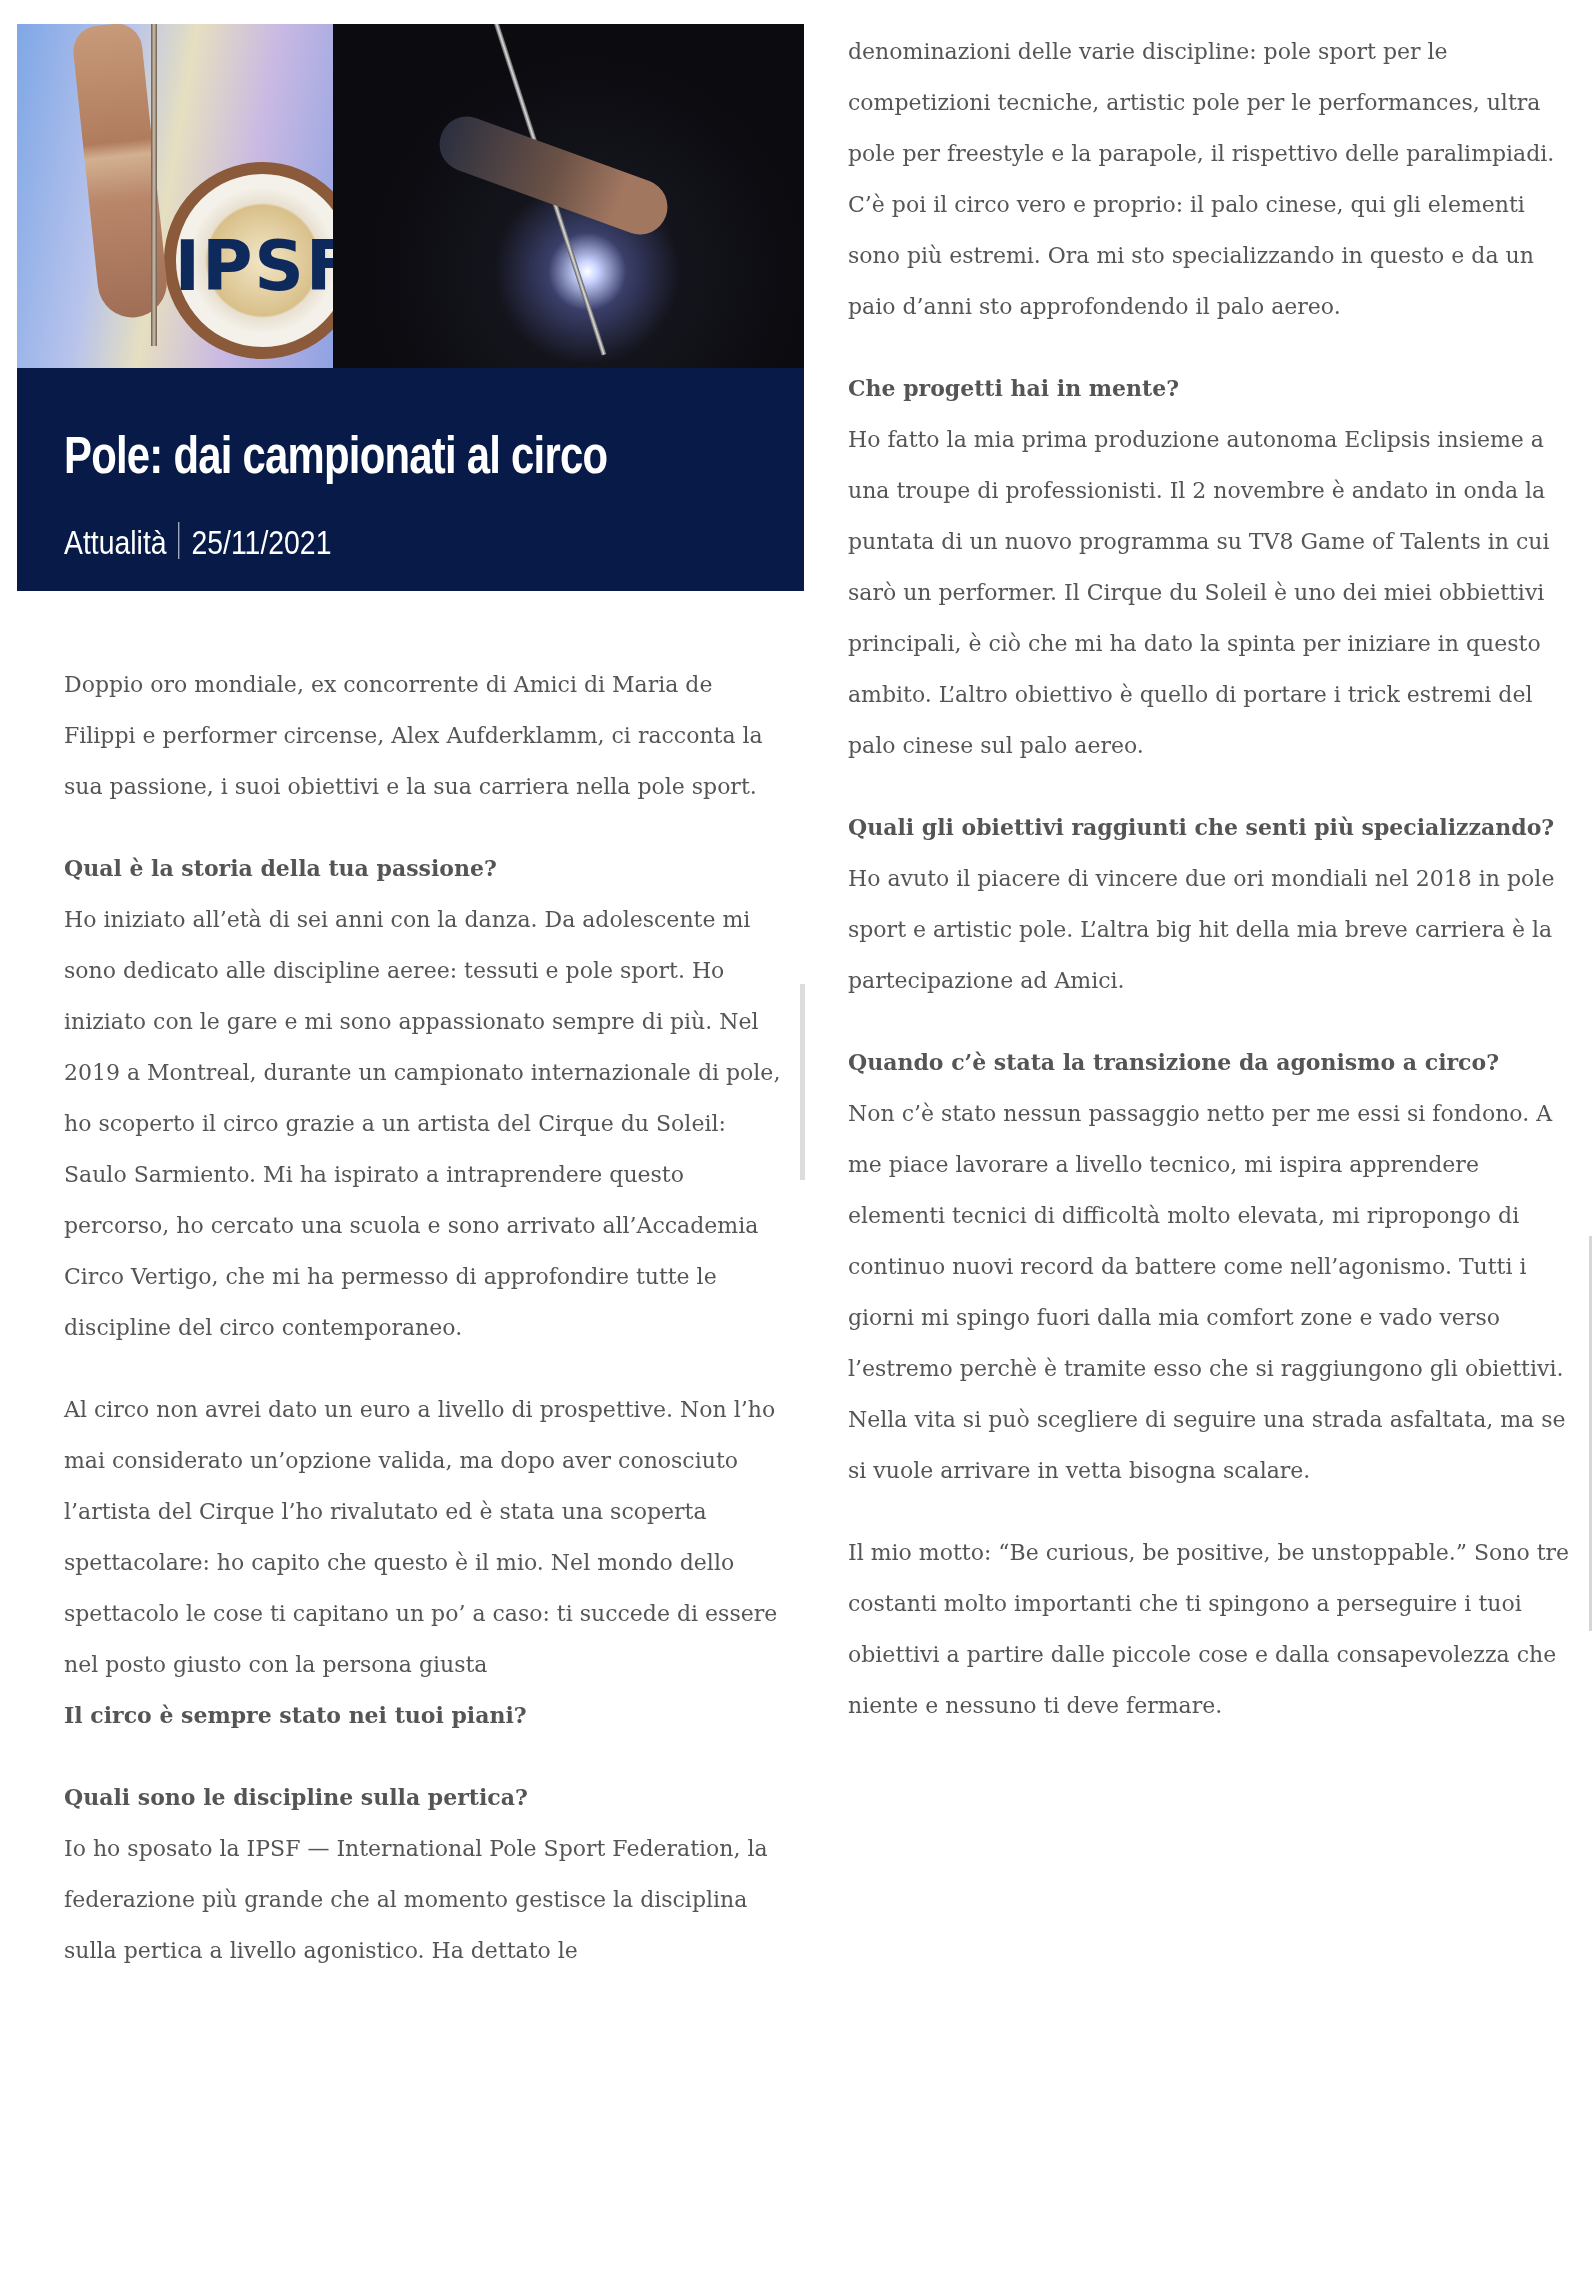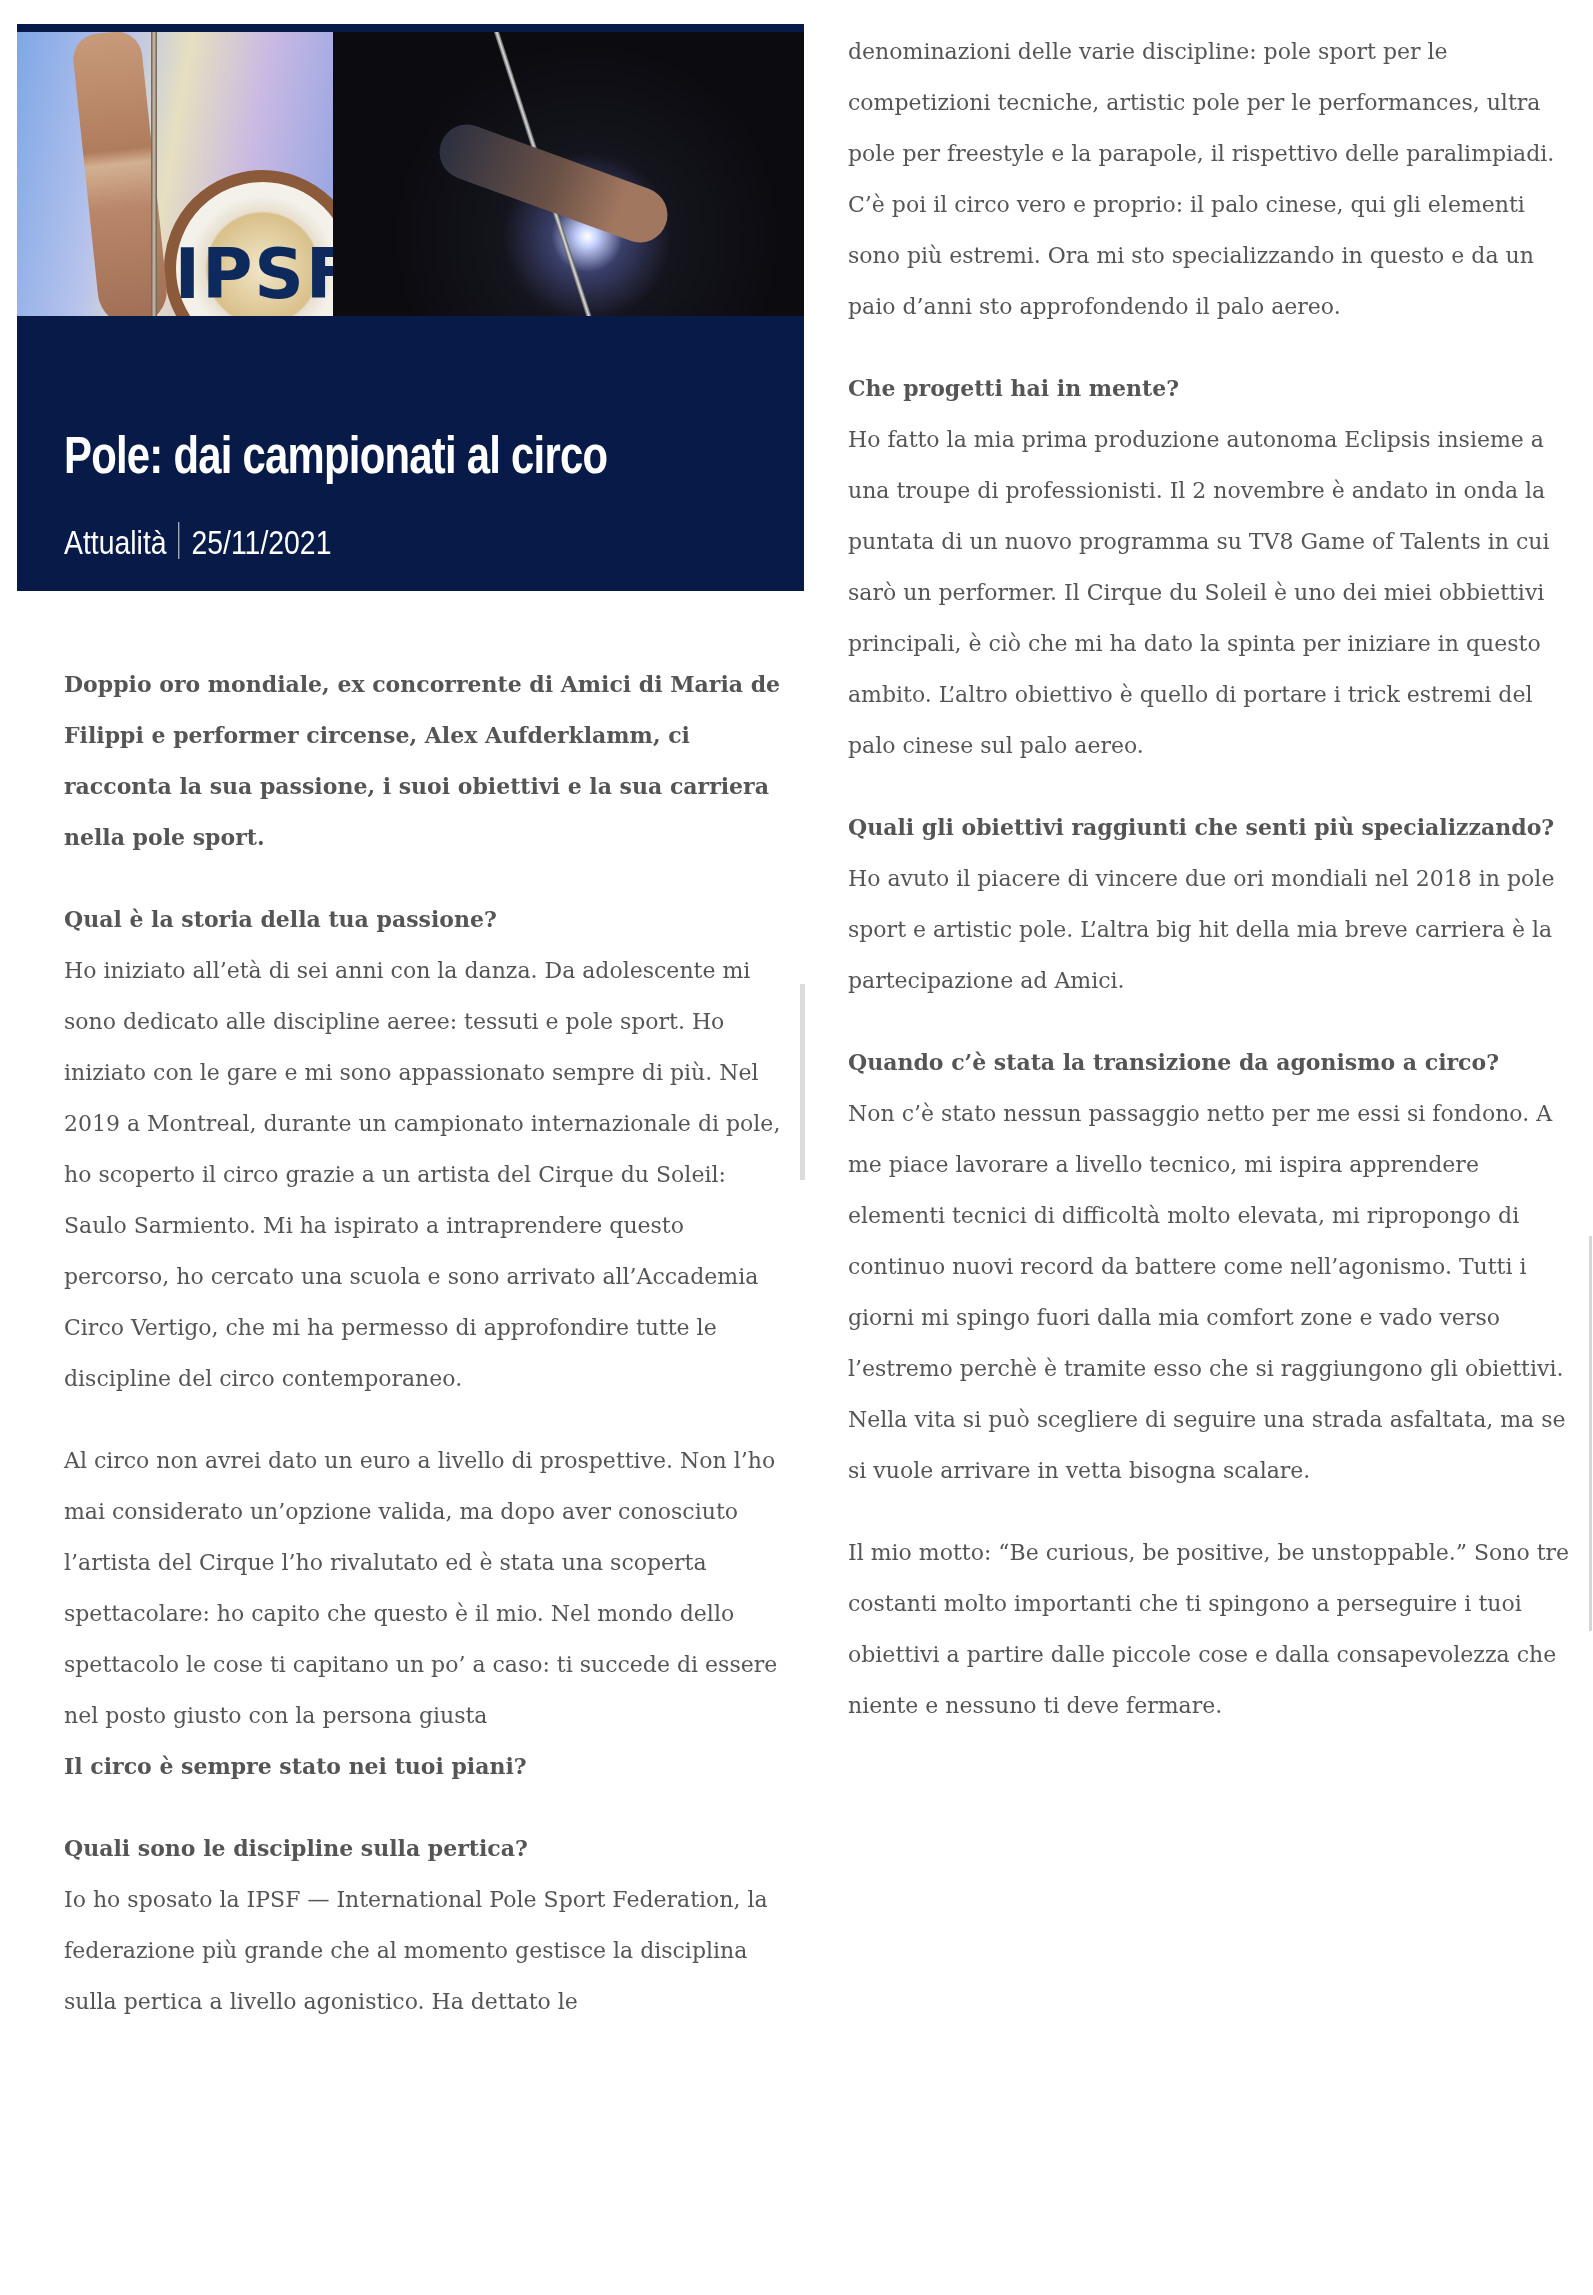--- a/index.html
+++ b/index.html
@@ -7,21 +7,21 @@
     width:1594px; height:2564px; position:relative; overflow:hidden;
     background:#ffffff;
     font-family:"DejaVu Serif", "Liberation Serif", serif;
     color:#555555;
   }
   .banner {
     position:absolute; left:16.5px; top:24px; width:787px; height:567px;
     background:#071a48;
   }
   .photo {
-    position:absolute; left:0; top:8px; height:284px; overflow:hidden;
+    position:absolute; left:0; top:0; height:344px; overflow:hidden;
   }
   .photo-left {
     left:0; width:316px;
     background:linear-gradient(100deg,#7fa7e6 0%,#b7c3ec 30%,#e6dfc0 48%,#c9b9e3 70%,#8fa2e2 100%);
   }
   .photo-right {
     left:316px; width:471px;
     background:radial-gradient(circle at 54% 72%, #ffffff 0%, #c9d3ff 3%, #3a3f6a 11%, #14141c 26%, #0b0b10 60%);
   }
   .pole { position:absolute; background:linear-gradient(90deg,#6b5a4a,#cdbfad,#6b5a4a); }
@@ -58,21 +58,21 @@
     transform:scaleX(0.86); transform-origin:left center; white-space:nowrap;
   }
   .meta .sep { display:inline-block; width:1.4px; height:37px; background:#ffffff; margin:0 13.8px; vertical-align:-5.5px; }
 
   .col { position:absolute; }
   .col-left { left:64px; top:659px; width:725px; }
   .col-right { left:848px; top:26px; width:730px; }
   .para { font-size:22px; line-height:51px; margin:0; white-space:pre-line; }
   .block { margin-bottom:31px; }
   .q { font-weight:bold; }
-  .lead { font-weight:bold; }
+  .lead { font-weight:normal; }
 
   .scroll-line { position:absolute; background:#dcdcdc; }
   .scroll-left { left:800px; top:984px; width:4.6px; height:196px; }
   .scroll-right { left:1589px; top:1236px; width:3.2px; height:395px; background:#d6d6d6; }
 </style>
 </head>
 <body>
 
 <div class="banner">
   <div class="photo photo-left" title="Atleta su pole con logo IPSF (International Pole Sports Federation)">

